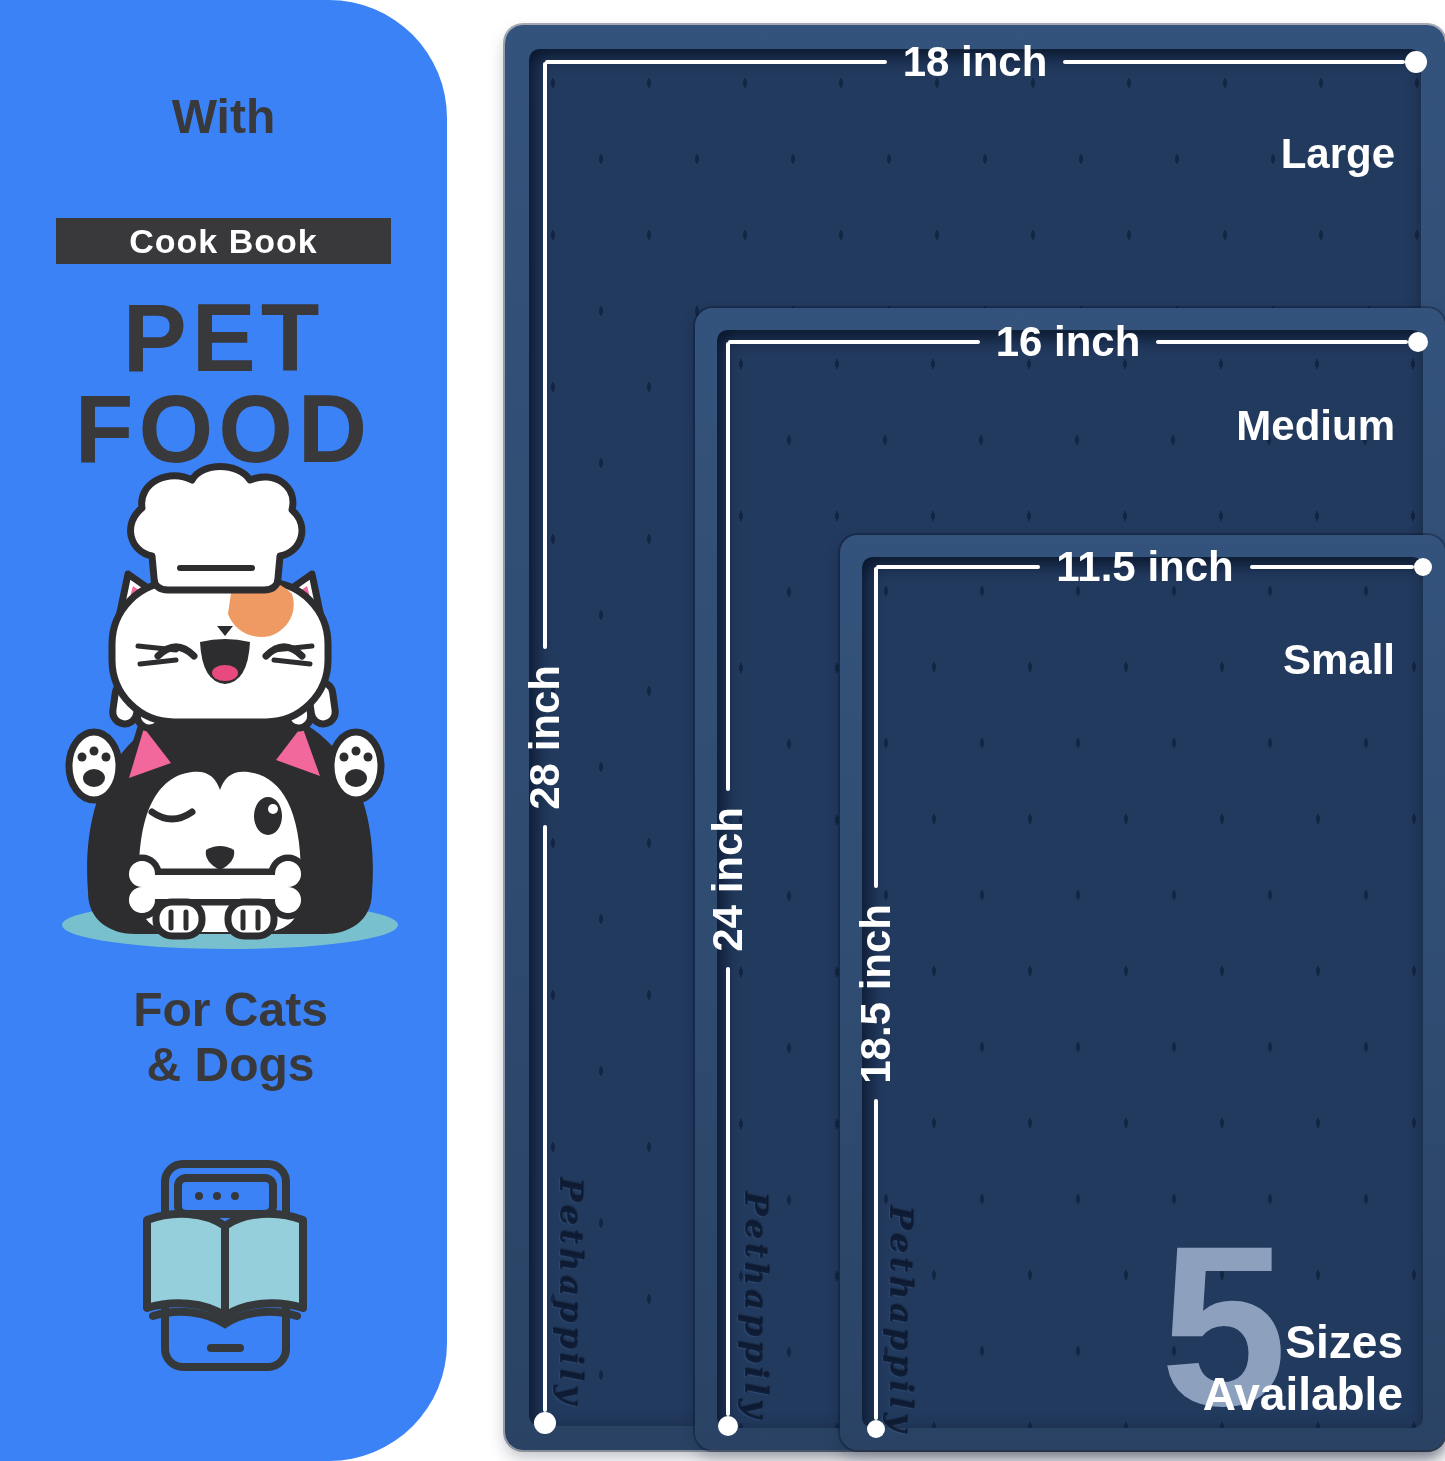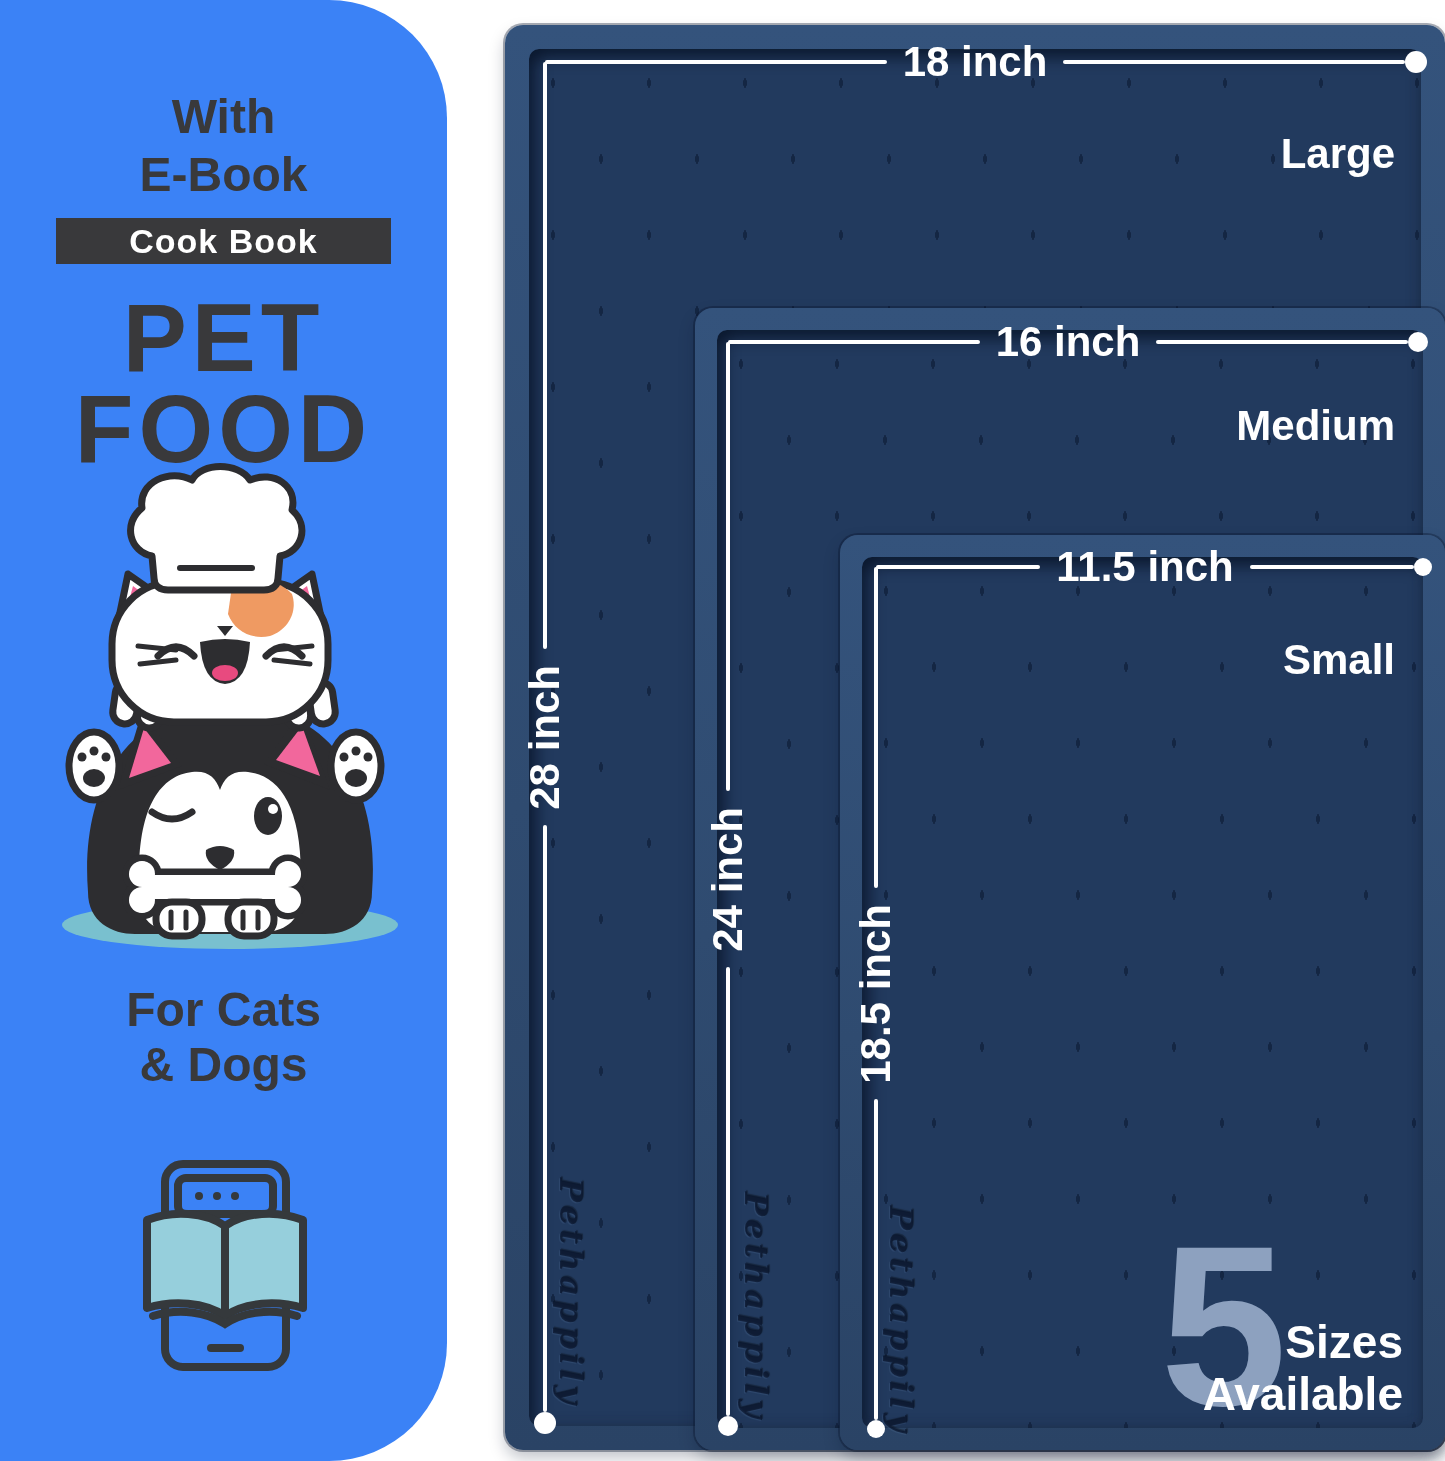--- a/index.html
+++ b/index.html
@@ -13,21 +13,21 @@
     background:#3b82f6;border-radius:0 118px 118px 0;
   }
   .with-block{position:absolute;left:0;top:88px;width:100%;text-align:center;
     color:#39393b;font-weight:bold;font-size:48px;line-height:1.2;}
   .badge{position:absolute;left:56px;top:218px;width:335px;height:46px;background:#39393b;
     display:flex;align-items:center;justify-content:center;}
   .badge span{color:#ffffff;font-weight:bold;font-size:34px;letter-spacing:1px;}
   .title-block{position:absolute;left:0;top:292px;width:100%;text-align:center;
     color:#39393b;font-weight:bold;font-size:96px;line-height:0.95;letter-spacing:5px;}
   .subtitle-block{position:absolute;left:0;top:982px;width:100%;text-align:center;
-    color:#39393b;font-weight:bold;font-size:48px;line-height:1.15;}
+    color:#39393b;font-weight:bold;font-size:48px;line-height:1.15;padding-left:7px;}
   .pets{position:absolute;left:30px;top:460px;width:390px;height:505px;}
   .ebook{position:absolute;left:133px;top:1158px;width:185px;height:215px;}
 
   
   .mat{position:absolute;border-radius:18px;
     background:linear-gradient(180deg,#34537c 0%,#2f4b70 55%,#2a4365 100%);
     box-shadow:0 0 0 2px rgba(9,20,42,.35), 0 8px 16px rgba(9,20,42,.25);}
   .mat-surface{position:absolute;border-radius:10px;background-color:#223a5e;
     background-image:
       radial-gradient(3px 8px at 24px 34px, rgba(9,22,46,.55) 58%, rgba(9,22,46,0) 62%),
@@ -80,21 +80,20 @@
     color:#ffffff;font-weight:bold;font-size:46px;line-height:1.12;}
 </style>
 </head>
 <body>
 
 <div class="stage">
 
   <div class="panel">
     <div class="with-block">
       <div>With</div>
-      <div>E-Book</div>
     </div>
     <div class="badge">
       <span>Cook Book</span>
     </div>
     <div class="title-block">
       <div>PET</div>
       <div>FOOD</div>
     </div>
 
     <svg class="pets" viewBox="0 0 390 505" aria-hidden="true">

